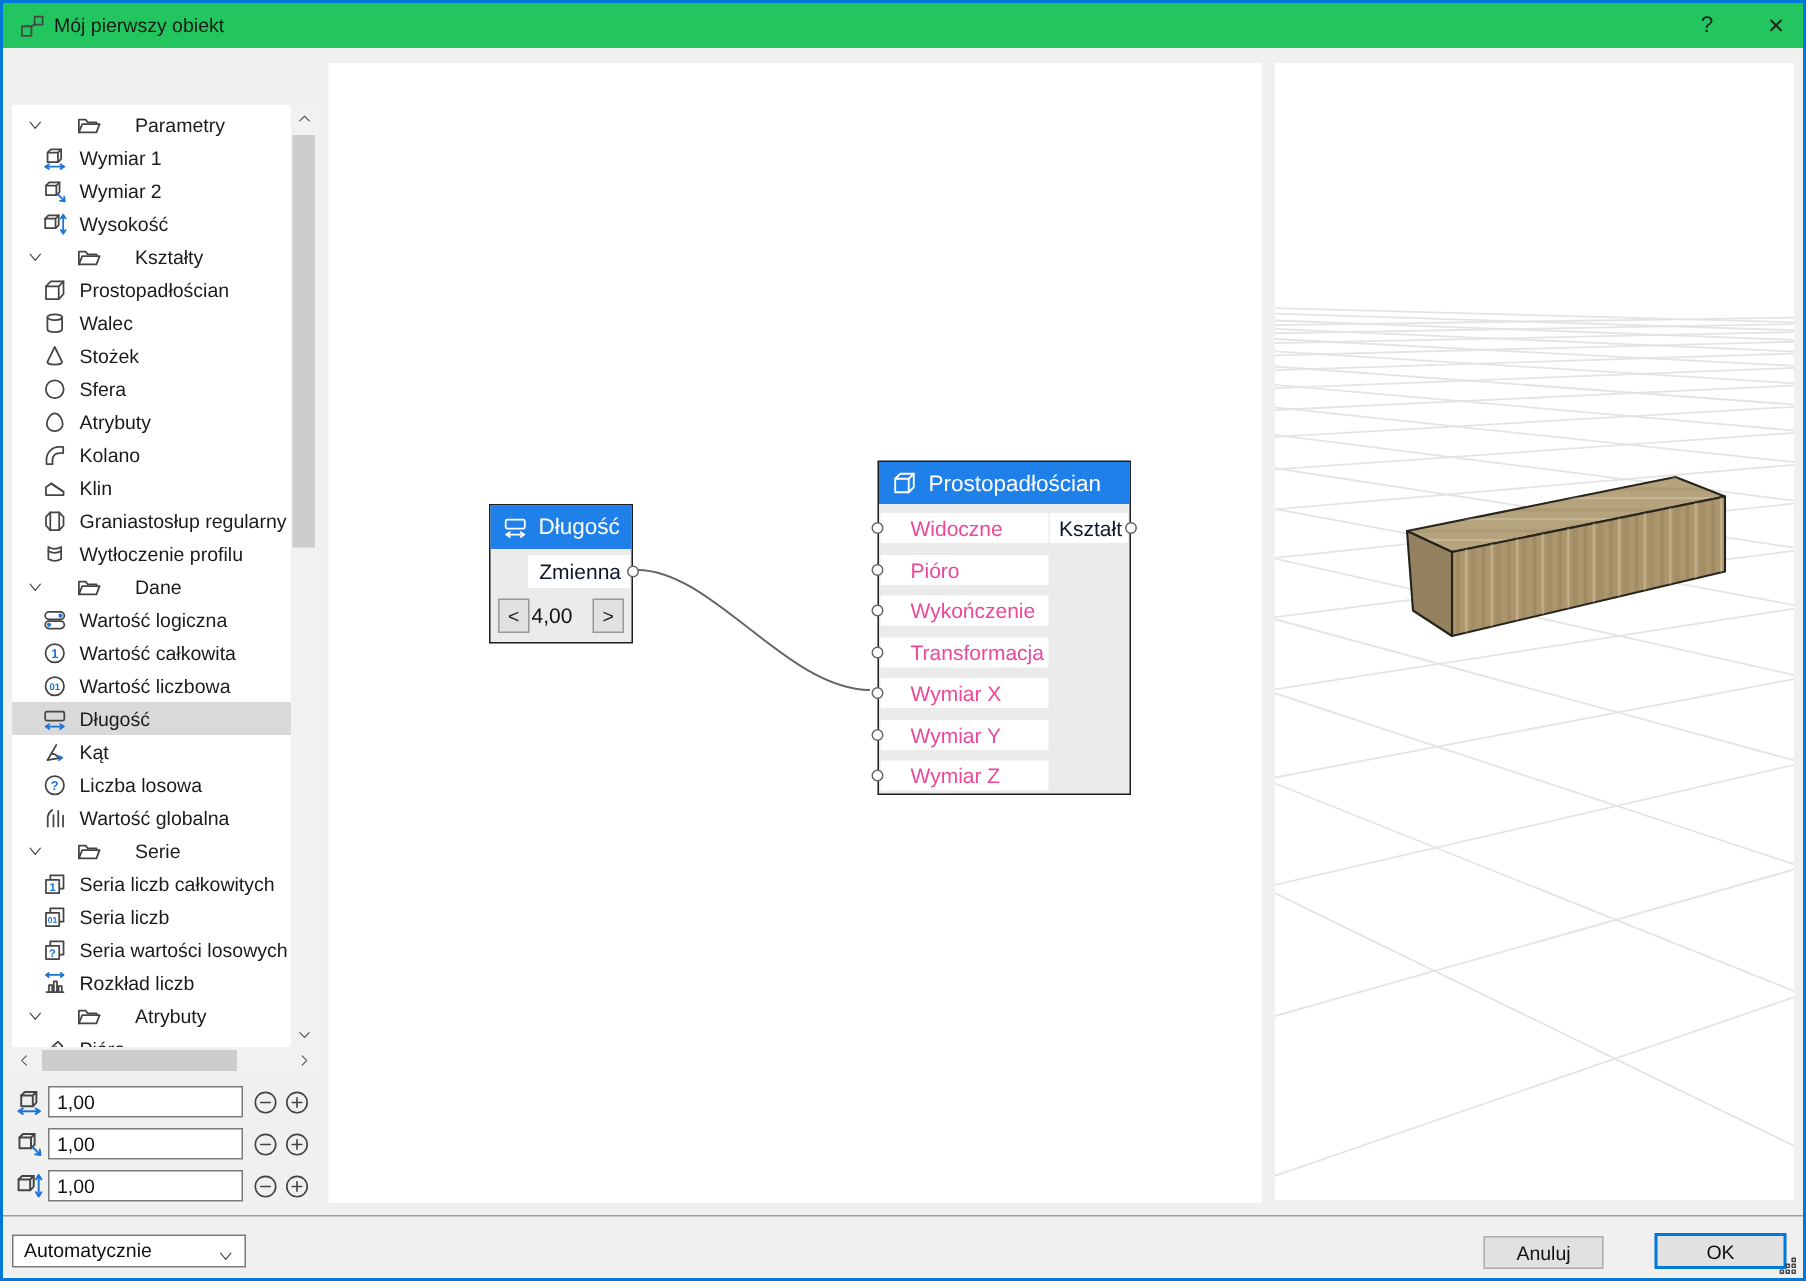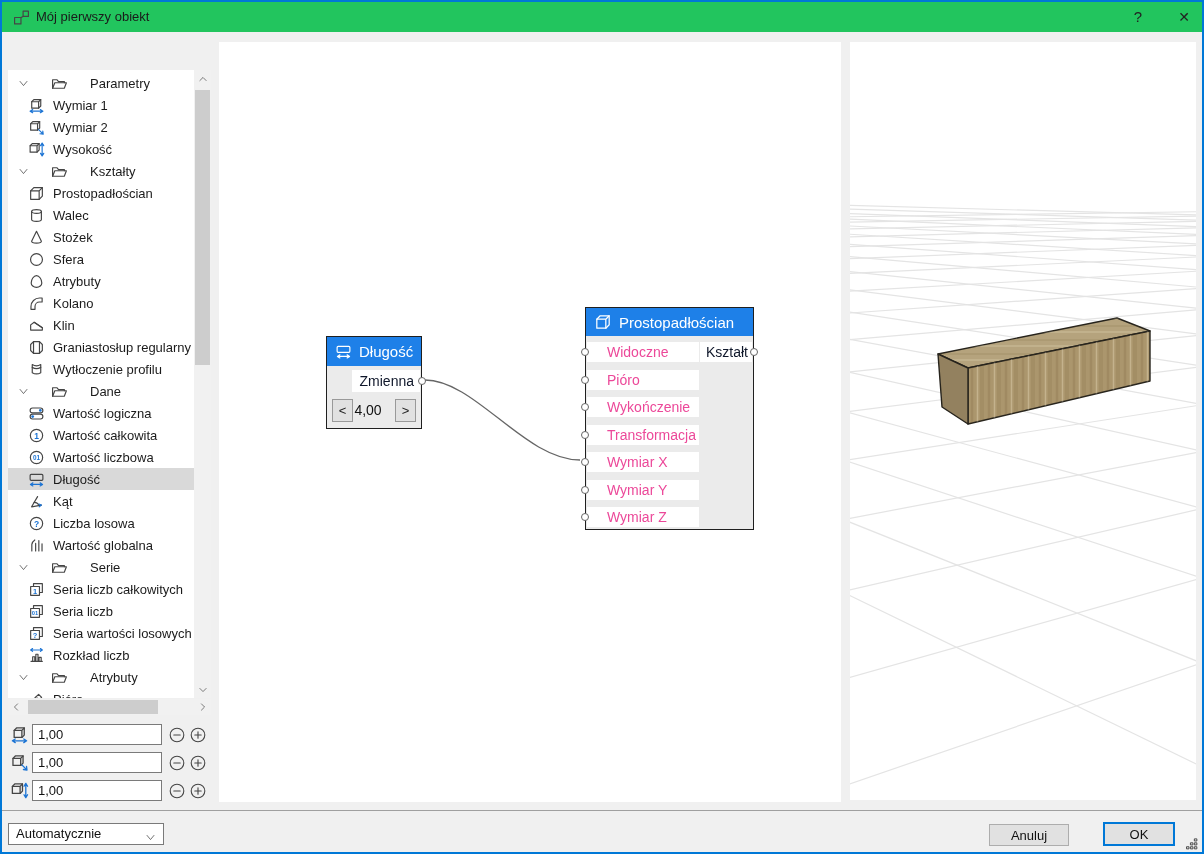--- a/index.html
+++ b/index.html
@@ -34,21 +34,21 @@
   .insp-input { position:absolute; left:24px; top:0; width:130px; height:21px; border:1px solid #7a7a7a; background:#fff; font-size:13px; padding:0 5px; color:#111; font-family:"Liberation Sans",sans-serif; }
   .spin { position:absolute; top:2px; width:18px; height:18px; background:transparent; border:none; cursor:default; }
 
   .bottom-divider { position:absolute; left:0; top:778px; width:1200px; height:1px; background:#9f9f9f; }
 
   
   .combo { position:absolute; left:6px; top:791px; width:156px; height:22px; background:#fff; border:1px solid #7a7a7a; font-size:13px; color:#111; line-height:20px; padding-left:7px; }
   .combo .chev { position:absolute; right:7px; top:8px; }
   .btn { position:absolute; top:792px; height:22px; background:#e1e1e1; border:1px solid #adadad; font-size:13px; color:#111; text-align:center; font-family:"Liberation Sans",sans-serif; cursor:default; }
   .btn-cancel { left:987px; width:80px; }
-  .btn-ok { left:1101px; top:790px; width:72px; height:24px; border:2px solid #0078d7; }
+  .btn-ok { left:1101px; top:790px; width:88px; height:24px; border:2px solid #0078d7; }
   .resize-grip { position:absolute; left:1184px; top:806px; }
 
   
   .canvas { position:absolute; left:217px; top:10px; width:622px; height:760px; background:#fff; }
   .canvas svg.wires { position:absolute; inset:0; }
   .node { position:absolute; background:#ebebeb; border:1px solid #1f1f1f; }
   .node-header { display:flex; align-items:center; gap:7px; color:#fff; font-size:15px; padding-left:8px; }
   .len-node { left:107px; top:294px; width:96px; height:93px; }
   .len-node .node-header { height:29px; }
   .out-slot { position:absolute; background:#fff; font-size:14px; color:#0f172a; text-align:right; line-height:22px;margin-left:40px; }

